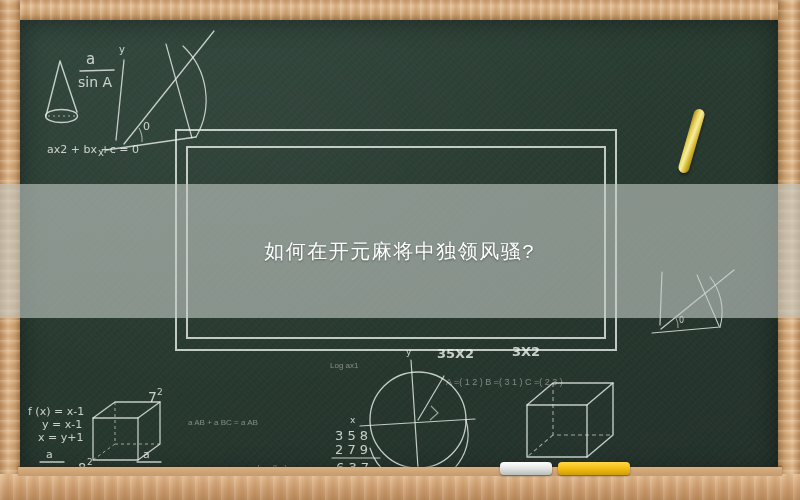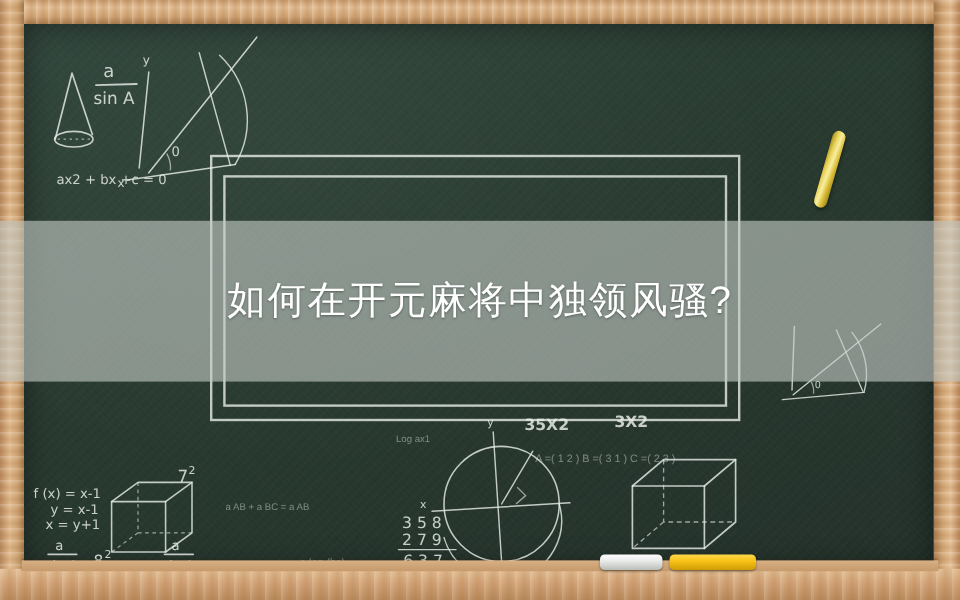--- a/index.html
+++ b/index.html
@@ -120,23 +120,23 @@
   }
 
   
   .overlay-band{
     position:absolute;left:0;top:184px;width:800px;height:134px;
     background:rgba(196,202,197,.62);
     display:flex;align-items:center;justify-content:center;
   }
   .title{
     color:#ffffff;
-    font-size:32px;
+    font-size:20px;
     letter-spacing:1.5px;
-    font-family:Liberation Sans, sans-serif;
+    font-family:Liberation Mono, monospace;
     text-shadow:0 1px 2px rgba(40,50,45,.55);
     white-space:nowrap;
     user-select:none;
   }
 
   .chalk-text{
     fill:rgba(235,240,236,.82);
     font-family:"DejaVu Sans","Liberation Sans",sans-serif;
   }
   .chalk-faint{ fill:rgba(230,236,231,.45); }

